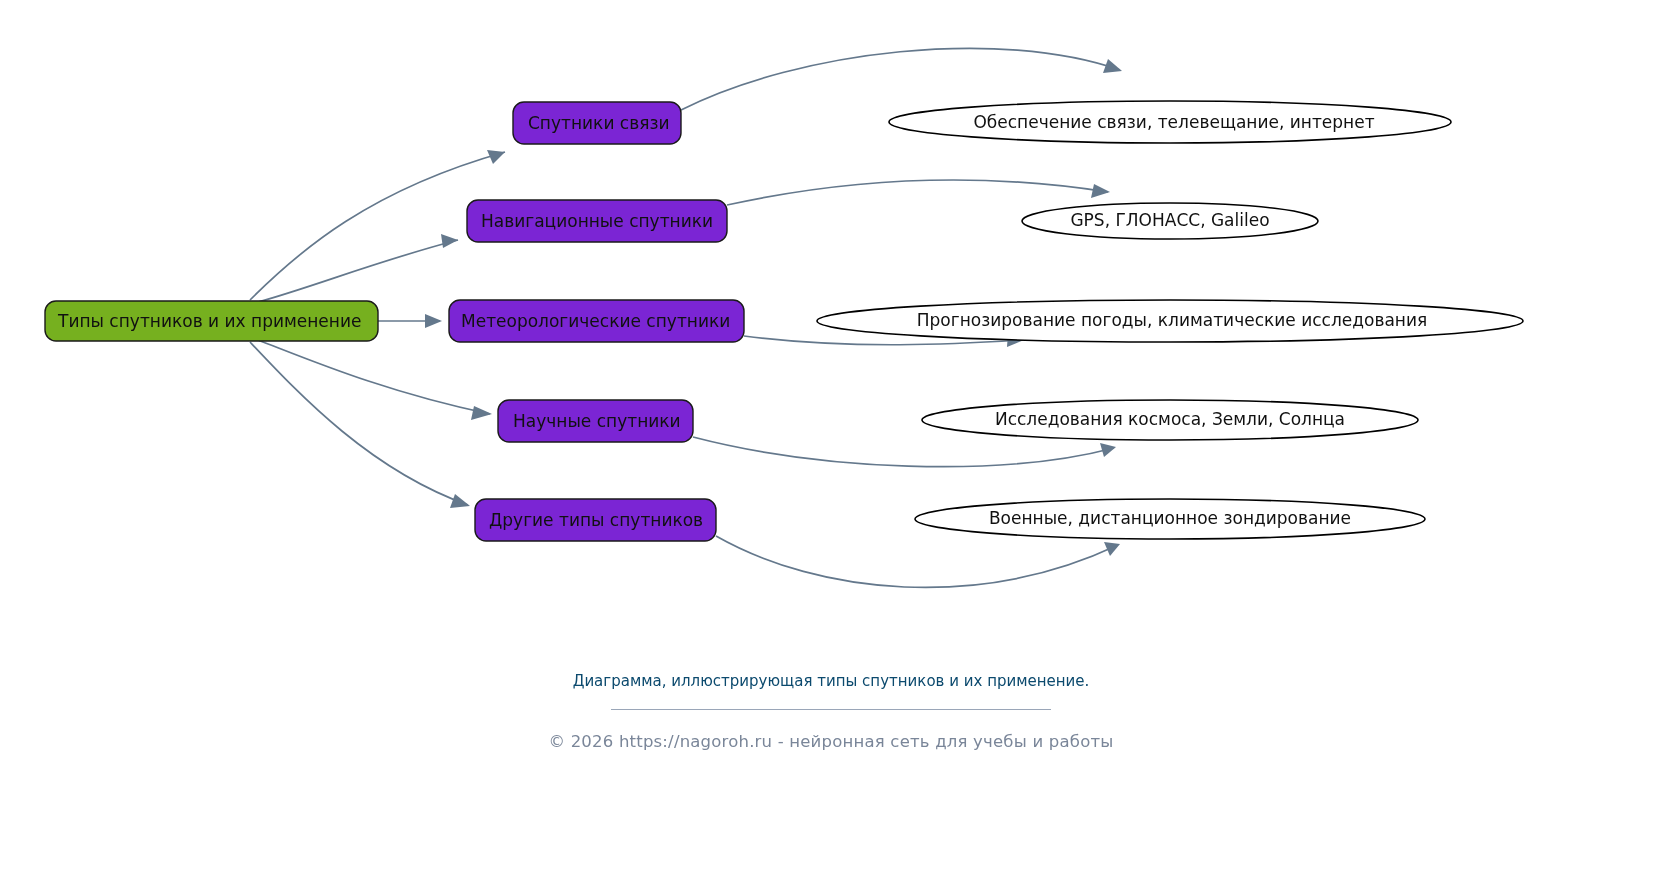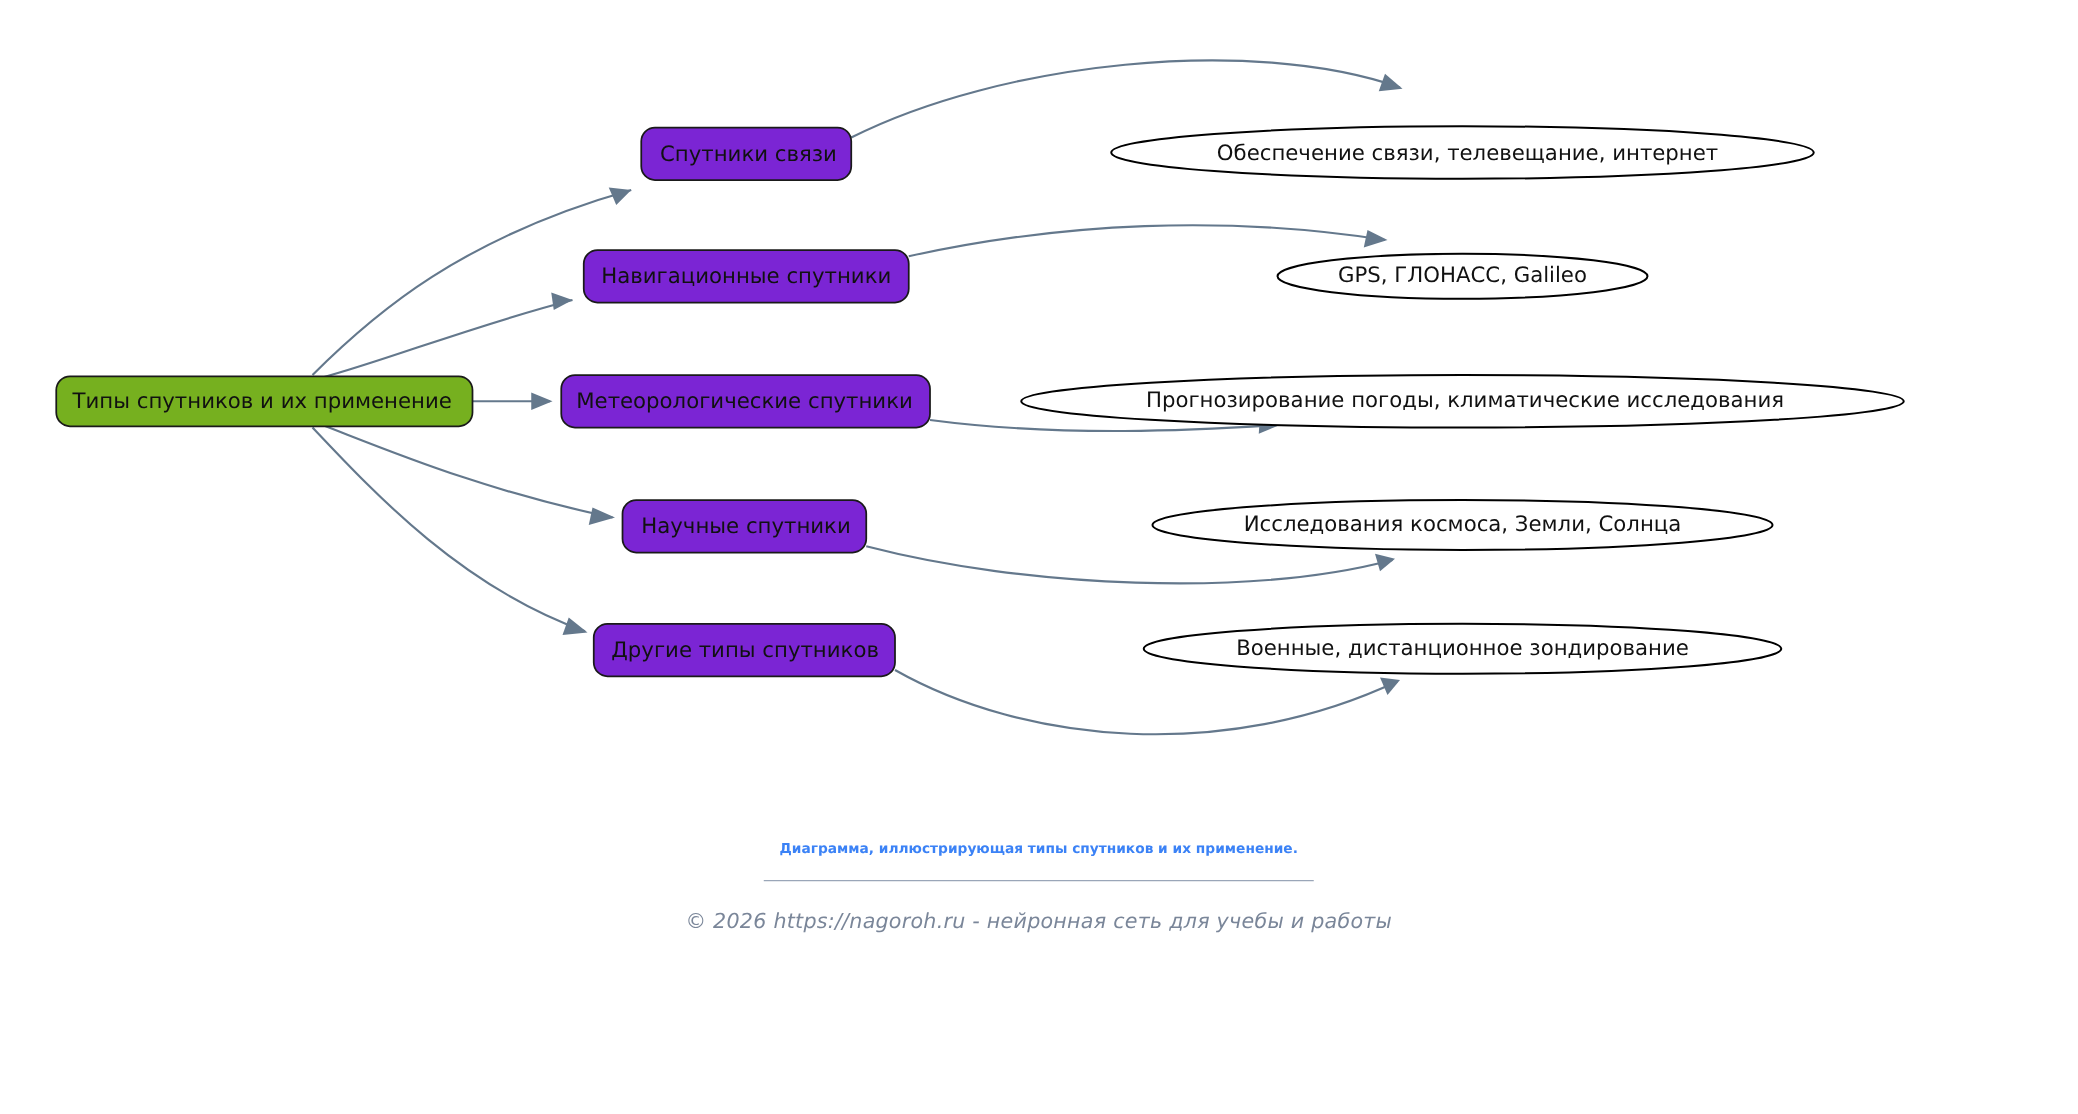--- a/index.html
+++ b/index.html
@@ -65,41 +65,40 @@
   }
   .caption-block {
     position: absolute;
     left: 0;
     top: 672px;
     width: 1662px;
     text-align: center;
   }
   .caption-text {
     font-family: "DejaVu Sans", sans-serif;
-    font-size: 11px;
-    font-weight: bold;
-    color: #3b82f6;
+    font-size: 15px;
+    font-weight: normal;
+    color: #0c4a6e;
     line-height: 1.25;
     max-width: 530px;
     margin: 0 auto;
   }
   .caption-rule {
     width: 440px;
     height: 0;
     border-top: 1px solid #9aa6b8;
     margin: 18px auto 0 auto;
   }
   .footer-text {
     font-family: "DejaVu Sans", sans-serif;
     font-size: 16.5px;
     color: #7a8699;
     text-align: center;
     margin-top: 22px;
     letter-spacing: 0.2px;
-    font-style: italic;
   }
 </style>
 </head>
 <body>
 
 <div id="diagram-root">
 
   <svg id="graph" viewBox="0 0 1662 891">
 
     <g>

